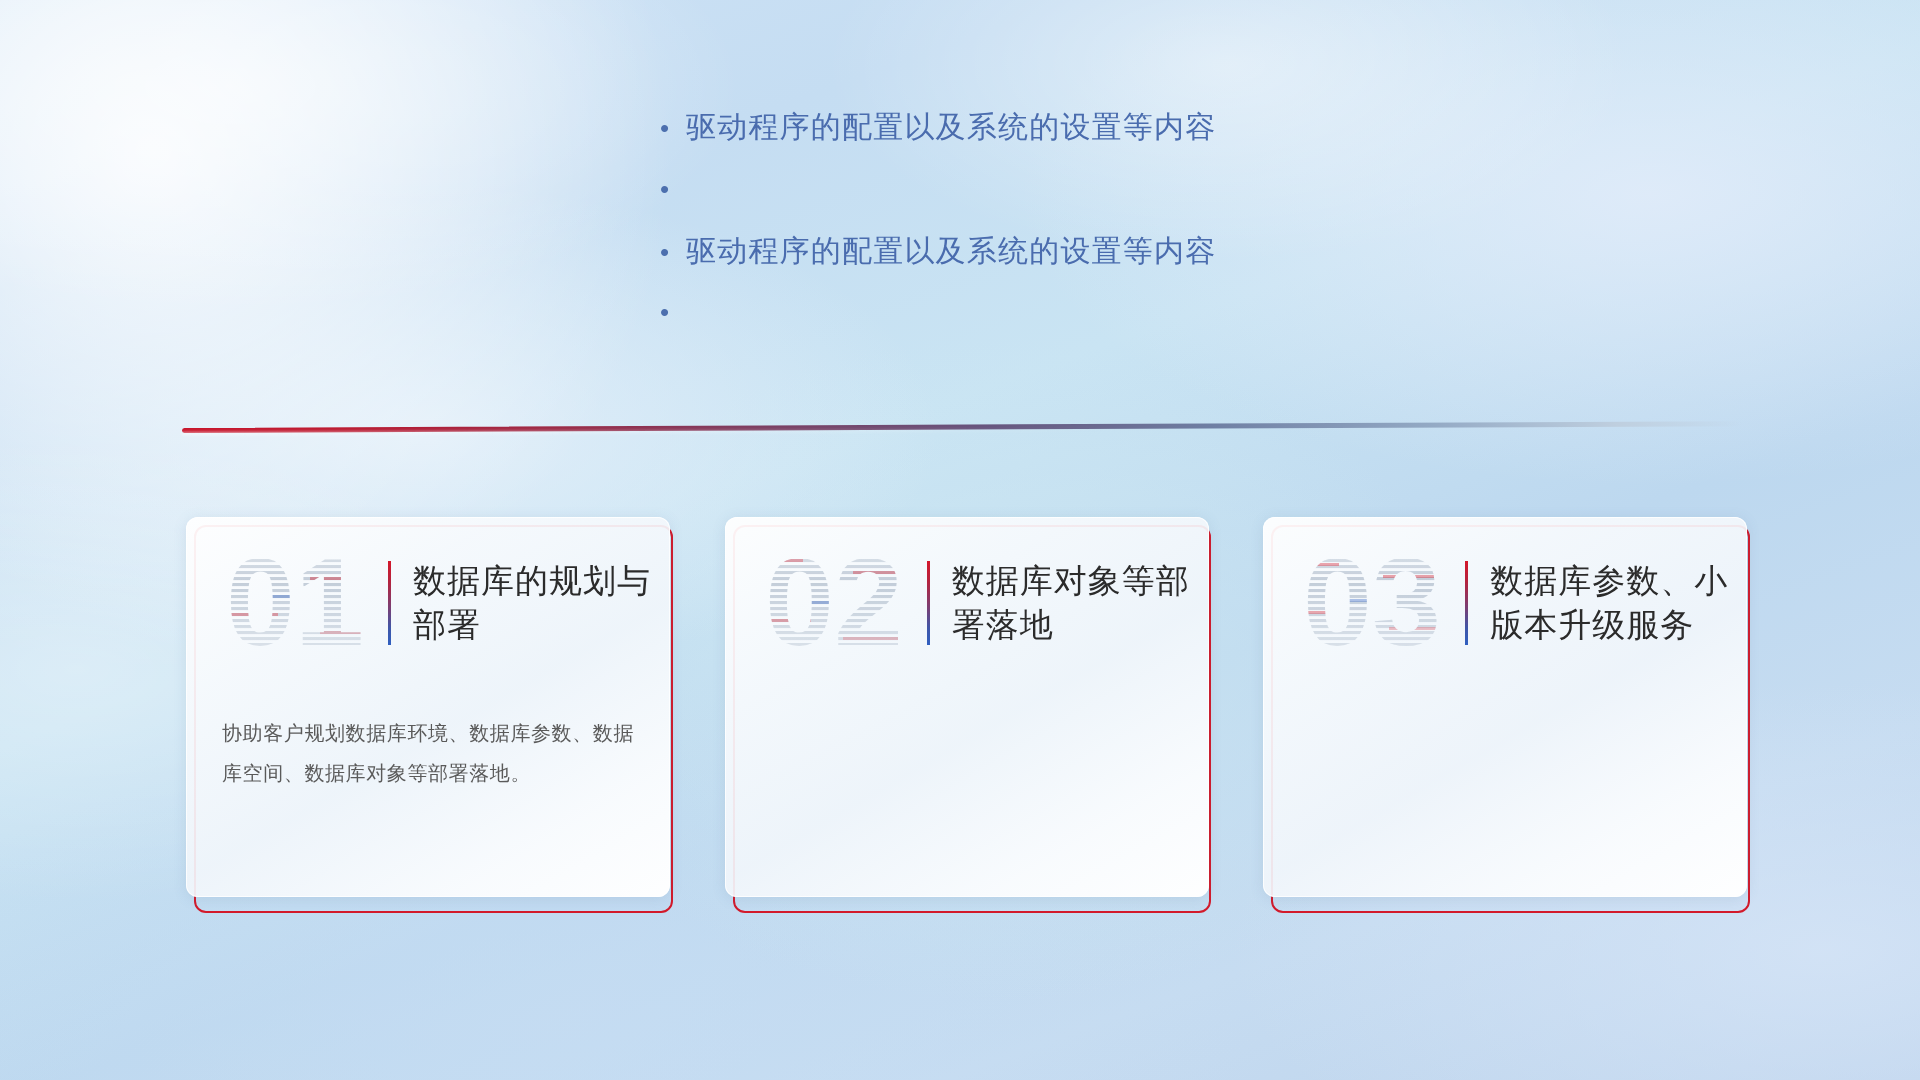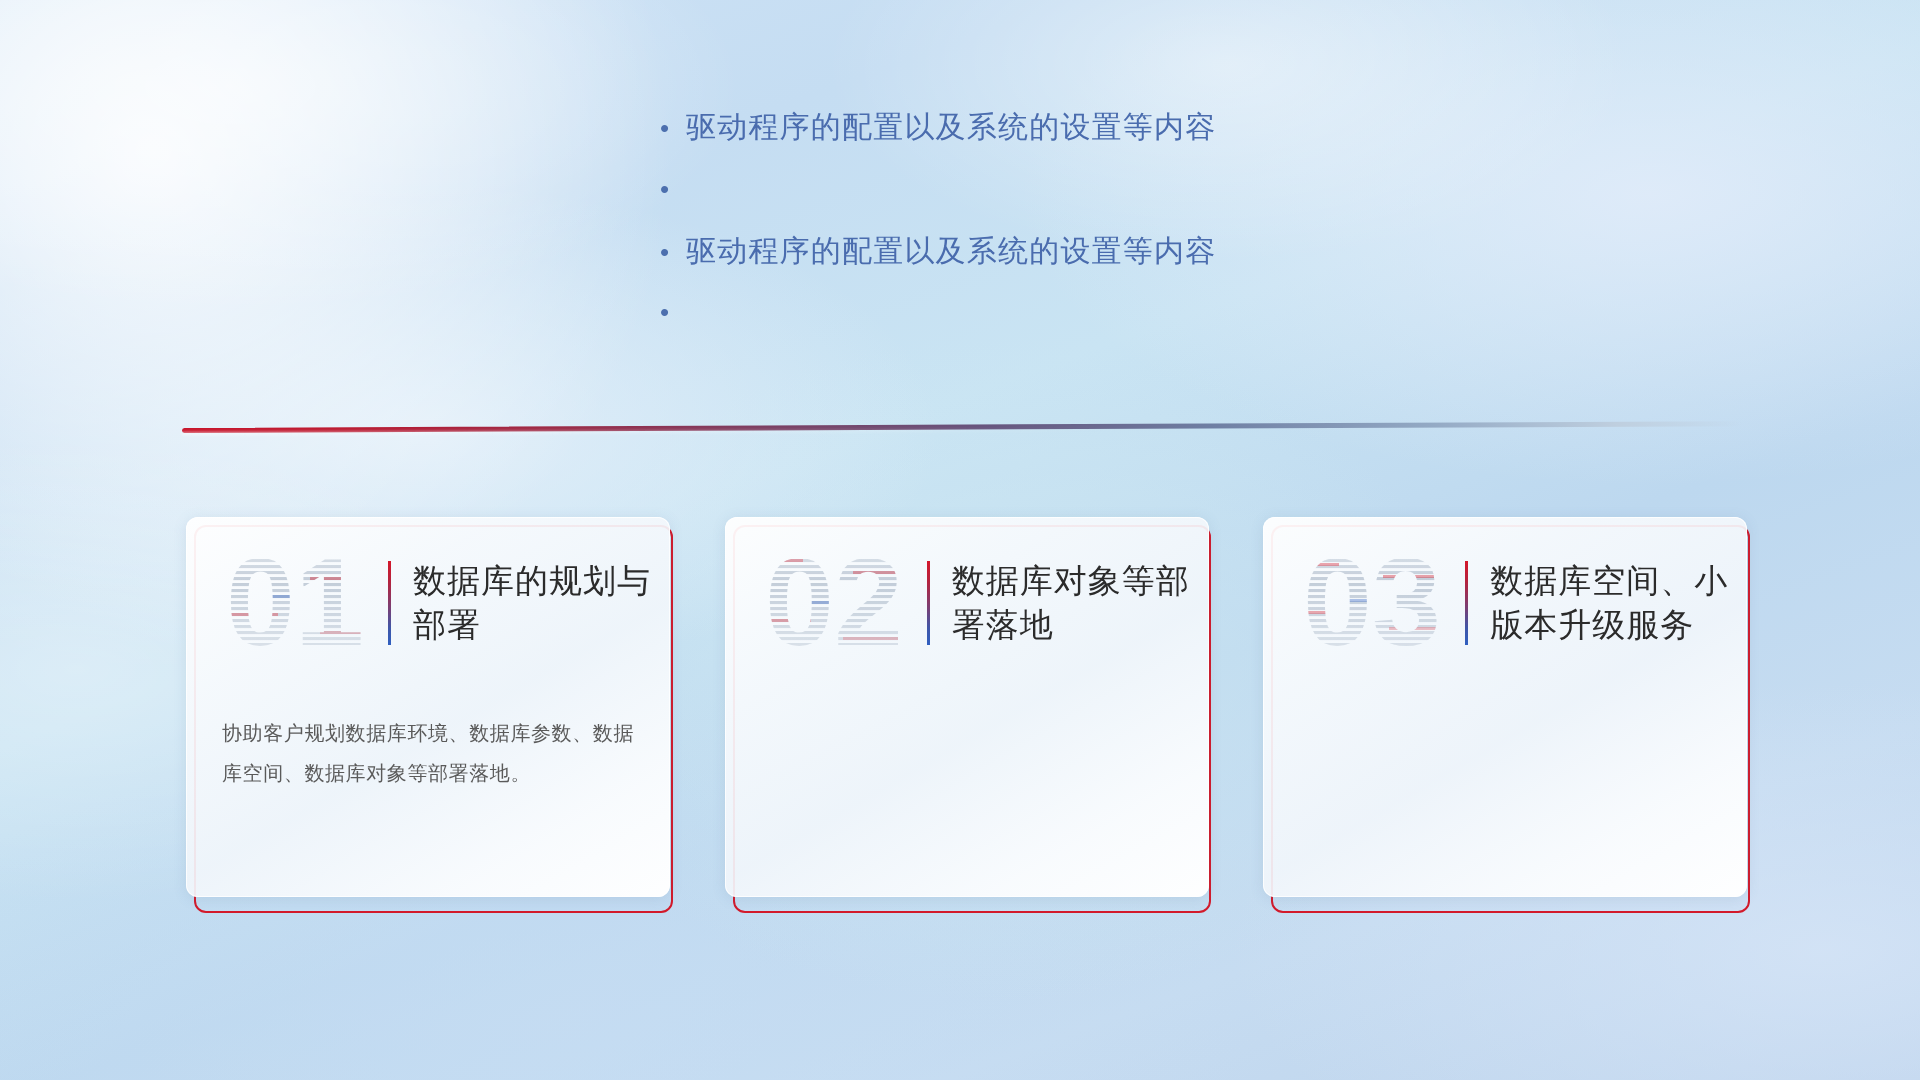--- a/index.html
+++ b/index.html
@@ -227,18 +227,18 @@
               <rect x="8" y="22" width="52" height="3" fill="#d21a2b" opacity="0.55"></rect>
               <rect x="104" y="34" width="54" height="3" fill="#d21a2b" opacity="0.45"></rect>
               <rect x="14" y="70" width="50" height="3" fill="#d21a2b" opacity="0.5"></rect>
               <rect x="110" y="86" width="48" height="3" fill="#d21a2b" opacity="0.42"></rect>
               <rect x="50" y="58" width="40" height="3" fill="#2f5fc0" opacity="0.45"></rect>
               <rect x="82" y="110" width="40" height="3" fill="#2f5fc0" opacity="0.4"></rect>
             </g>
           </svg>
         </div>
         <div class="card-vbar"></div>
-        <div class="card-title">数据库空间、小版本升级服务</div>
+        <div class="card-title">数据库参数、小版本升级服务</div>
       </div>
     </div>
   </div>
 
 </div>
 
 </body></html>

